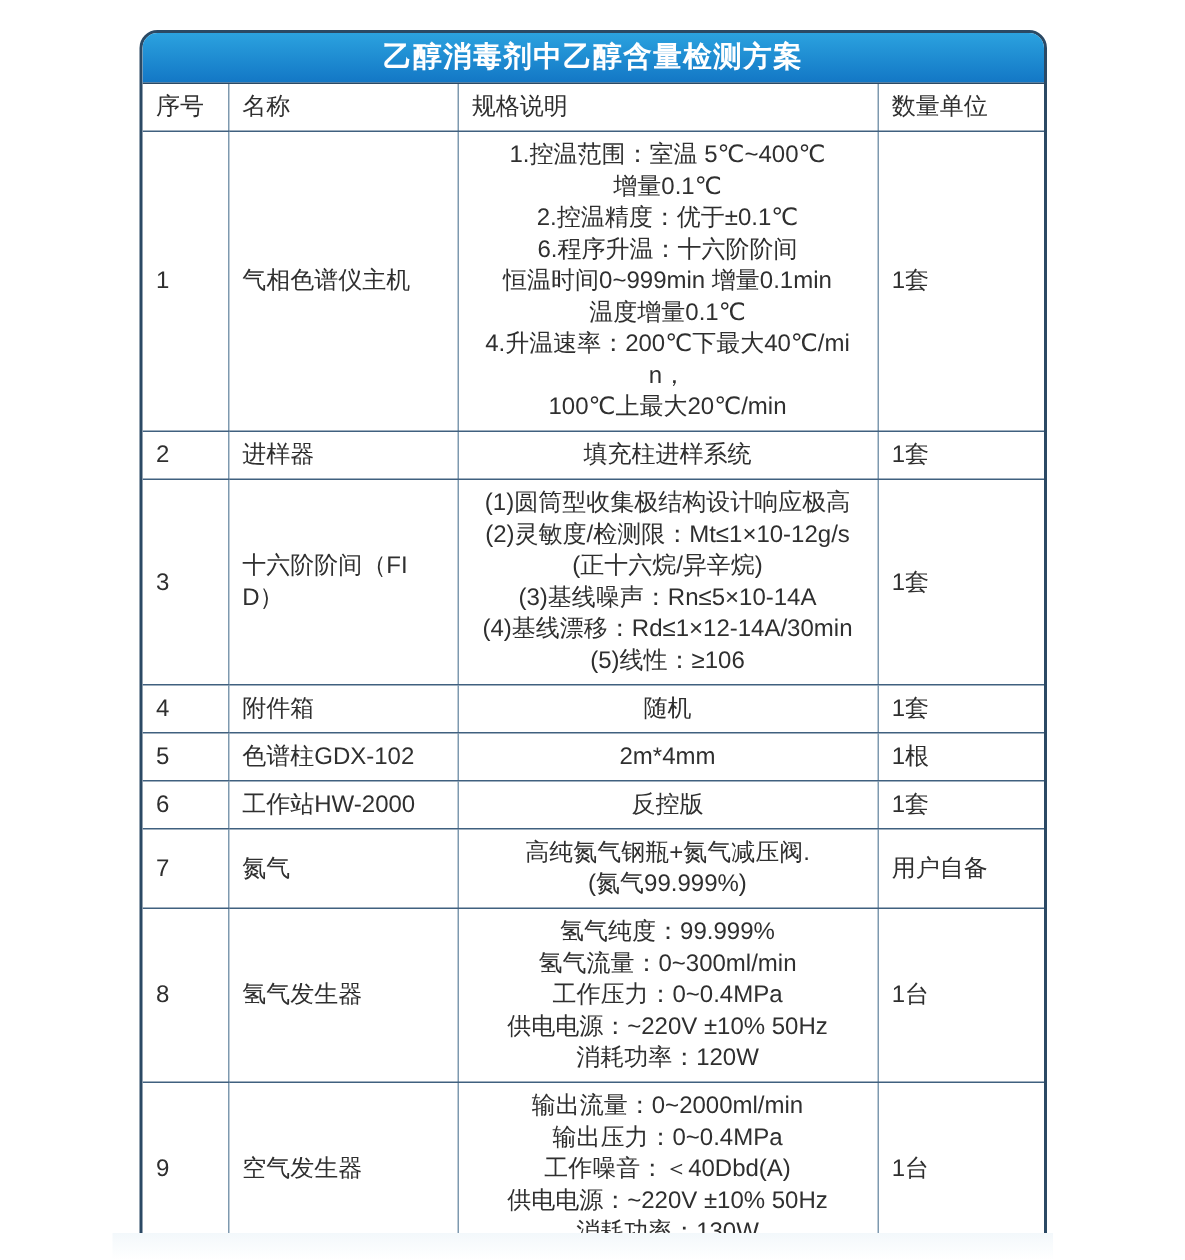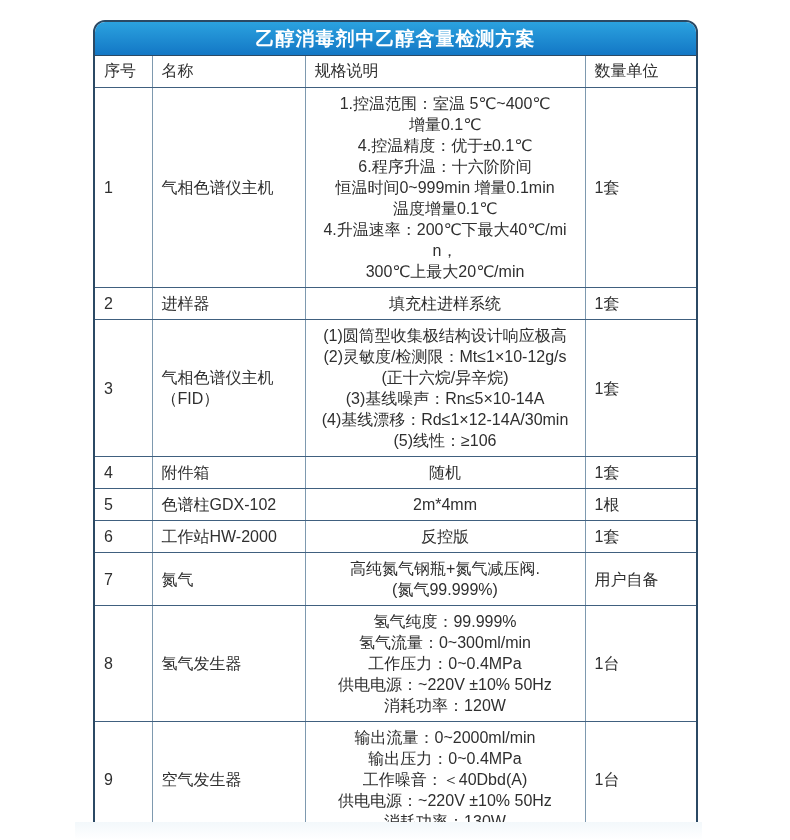--- a/index.html
+++ b/index.html
@@ -94,42 +94,42 @@
           <th>数量单位</th>
         </tr>
       </thead>
       <tbody>
   <tr>
     <td class="c-no one-line">1</td>
     <td class="c-name one-line">气相色谱仪主机</td>
     <td class="c-spec">
               <div class="spec-line">1.控温范围：室温 5℃~400℃</div>
               <div class="spec-line">增量0.1℃</div>
-              <div class="spec-line">4.控温精度：优于±0.1℃</div>
+              <div class="spec-line">2.控温精度：优于±0.1℃</div>
               <div class="spec-line">6.程序升温：十六阶阶间</div>
               <div class="spec-line">恒温时间0~999min 增量0.1min</div>
               <div class="spec-line">温度增量0.1℃</div>
               <div class="spec-line">4.升温速率：200℃下最大40℃/min，</div>
-              <div class="spec-line">300℃上最大20℃/min</div>
+              <div class="spec-line">100℃上最大20℃/min</div>
             </td>
     <td class="c-qty one-line">1套</td>
   </tr>
 
   <tr>
     <td class="c-no one-line">2</td>
     <td class="c-name one-line">进样器</td>
     <td class="c-spec">
               <div class="spec-line">填充柱进样系统</div>
             </td>
     <td class="c-qty one-line">1套</td>
   </tr>
 
   <tr>
     <td class="c-no one-line">3</td>
-    <td class="c-name one-line">气相色谱仪主机（FID）</td>
+    <td class="c-name one-line">十六阶阶间（FID）</td>
     <td class="c-spec">
               <div class="spec-line">(1)圆筒型收集极结构设计响应极高</div>
               <div class="spec-line">(2)灵敏度/检测限：Mt≤1×10-12g/s</div>
               <div class="spec-line">(正十六烷/异辛烷)</div>
               <div class="spec-line">(3)基线噪声：Rn≤5×10-14A</div>
               <div class="spec-line">(4)基线漂移：Rd≤1×12-14A/30min</div>
               <div class="spec-line">(5)线性：≥106</div>
             </td>
     <td class="c-qty one-line">1套</td>
   </tr>

